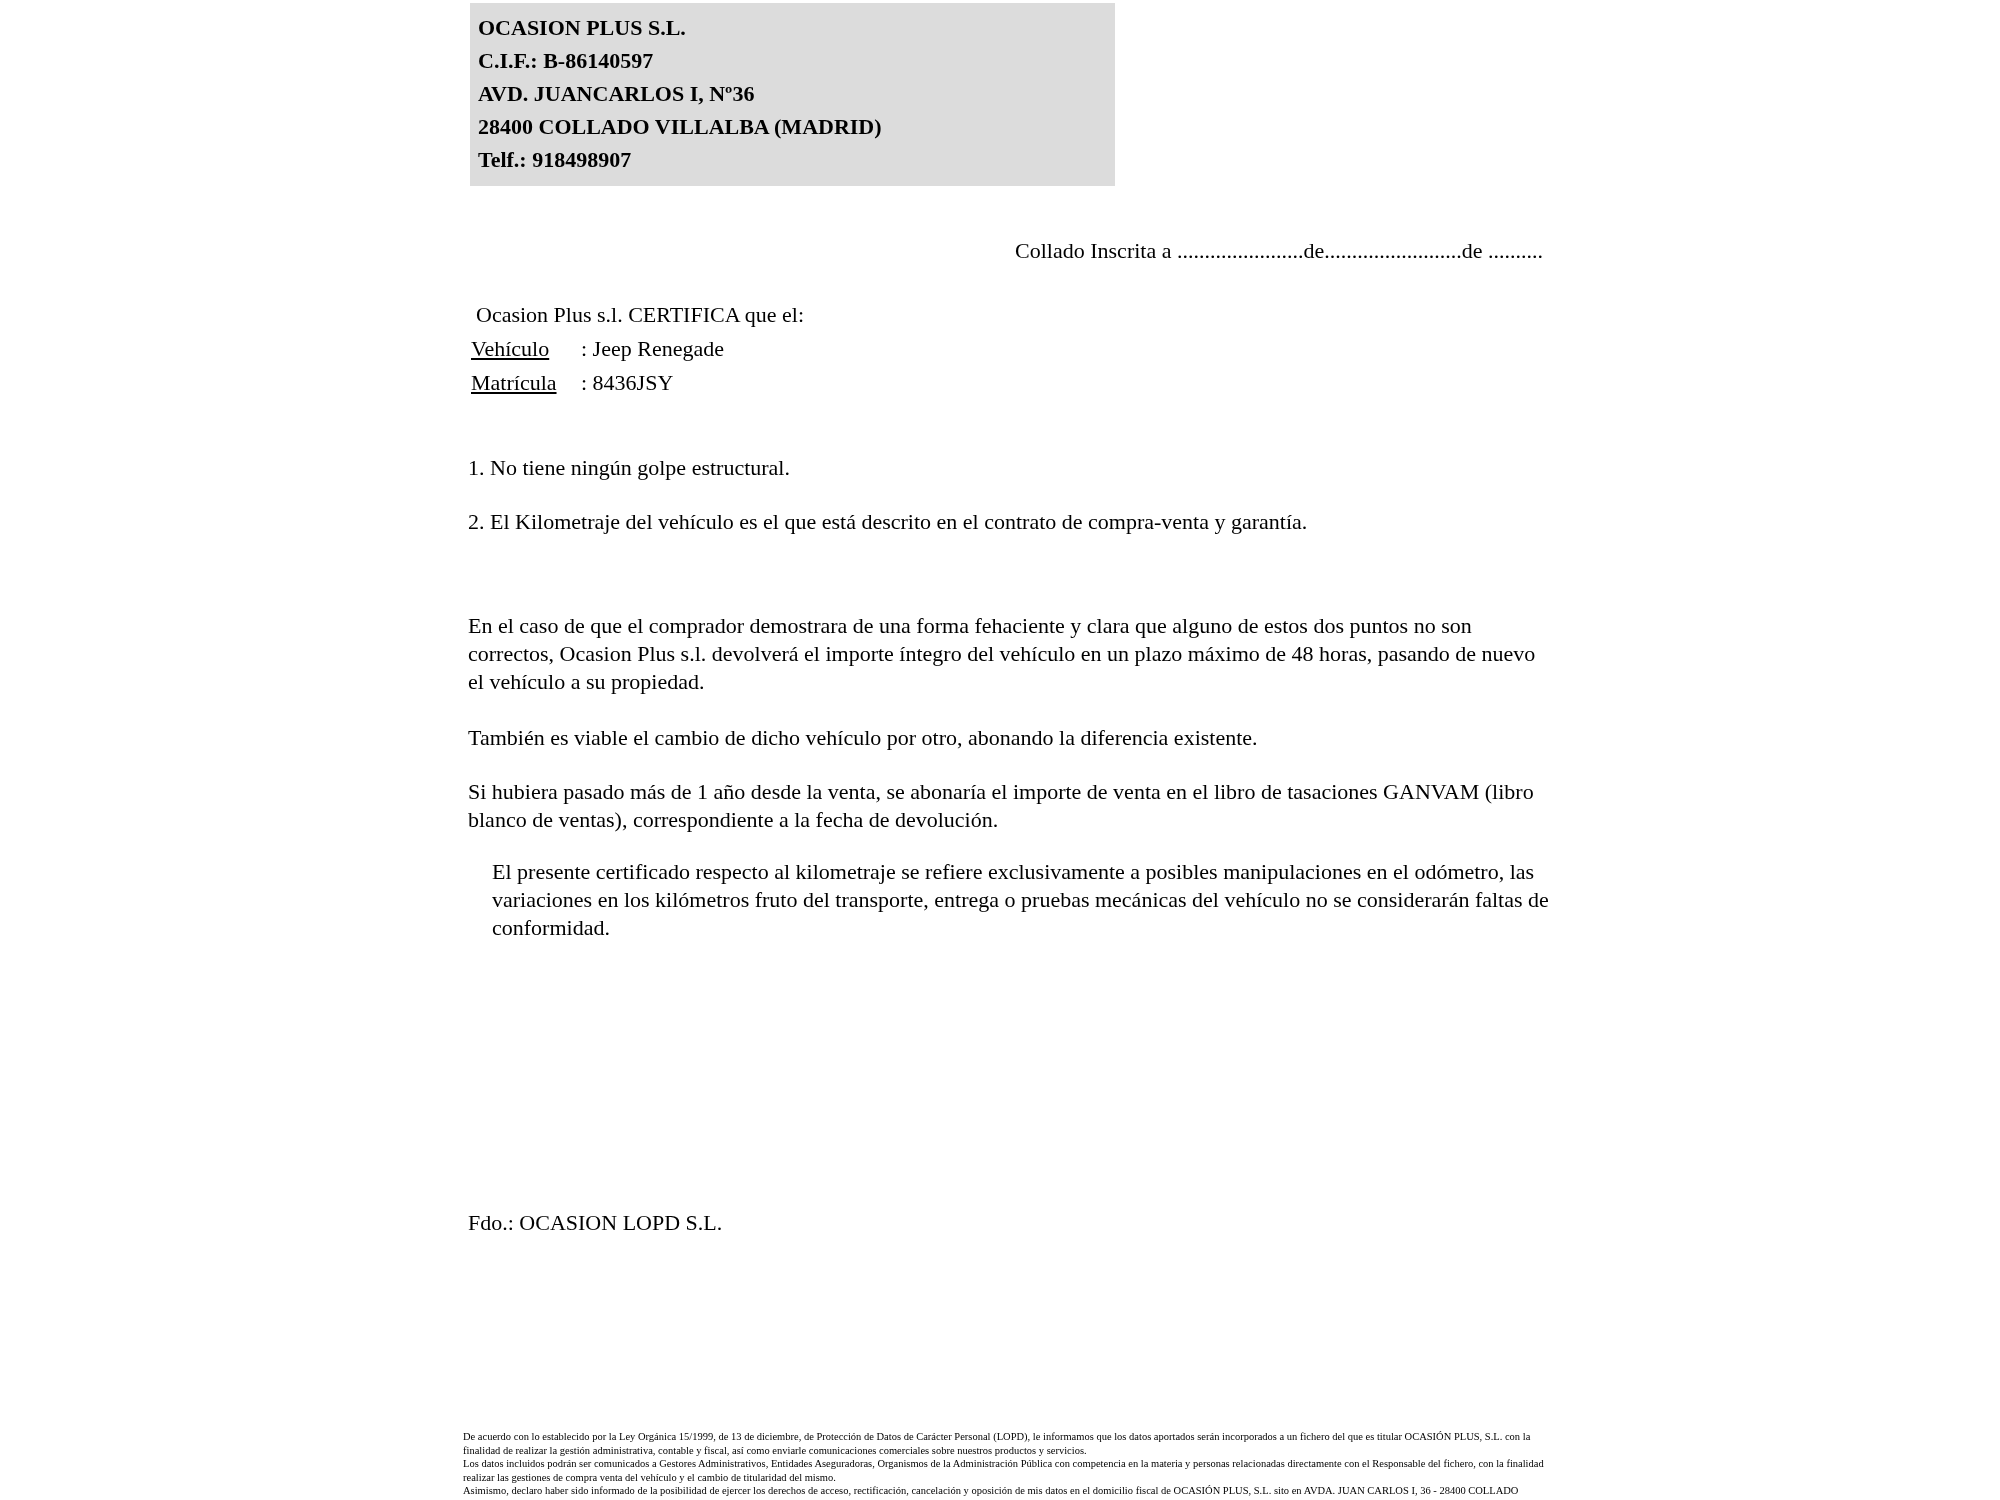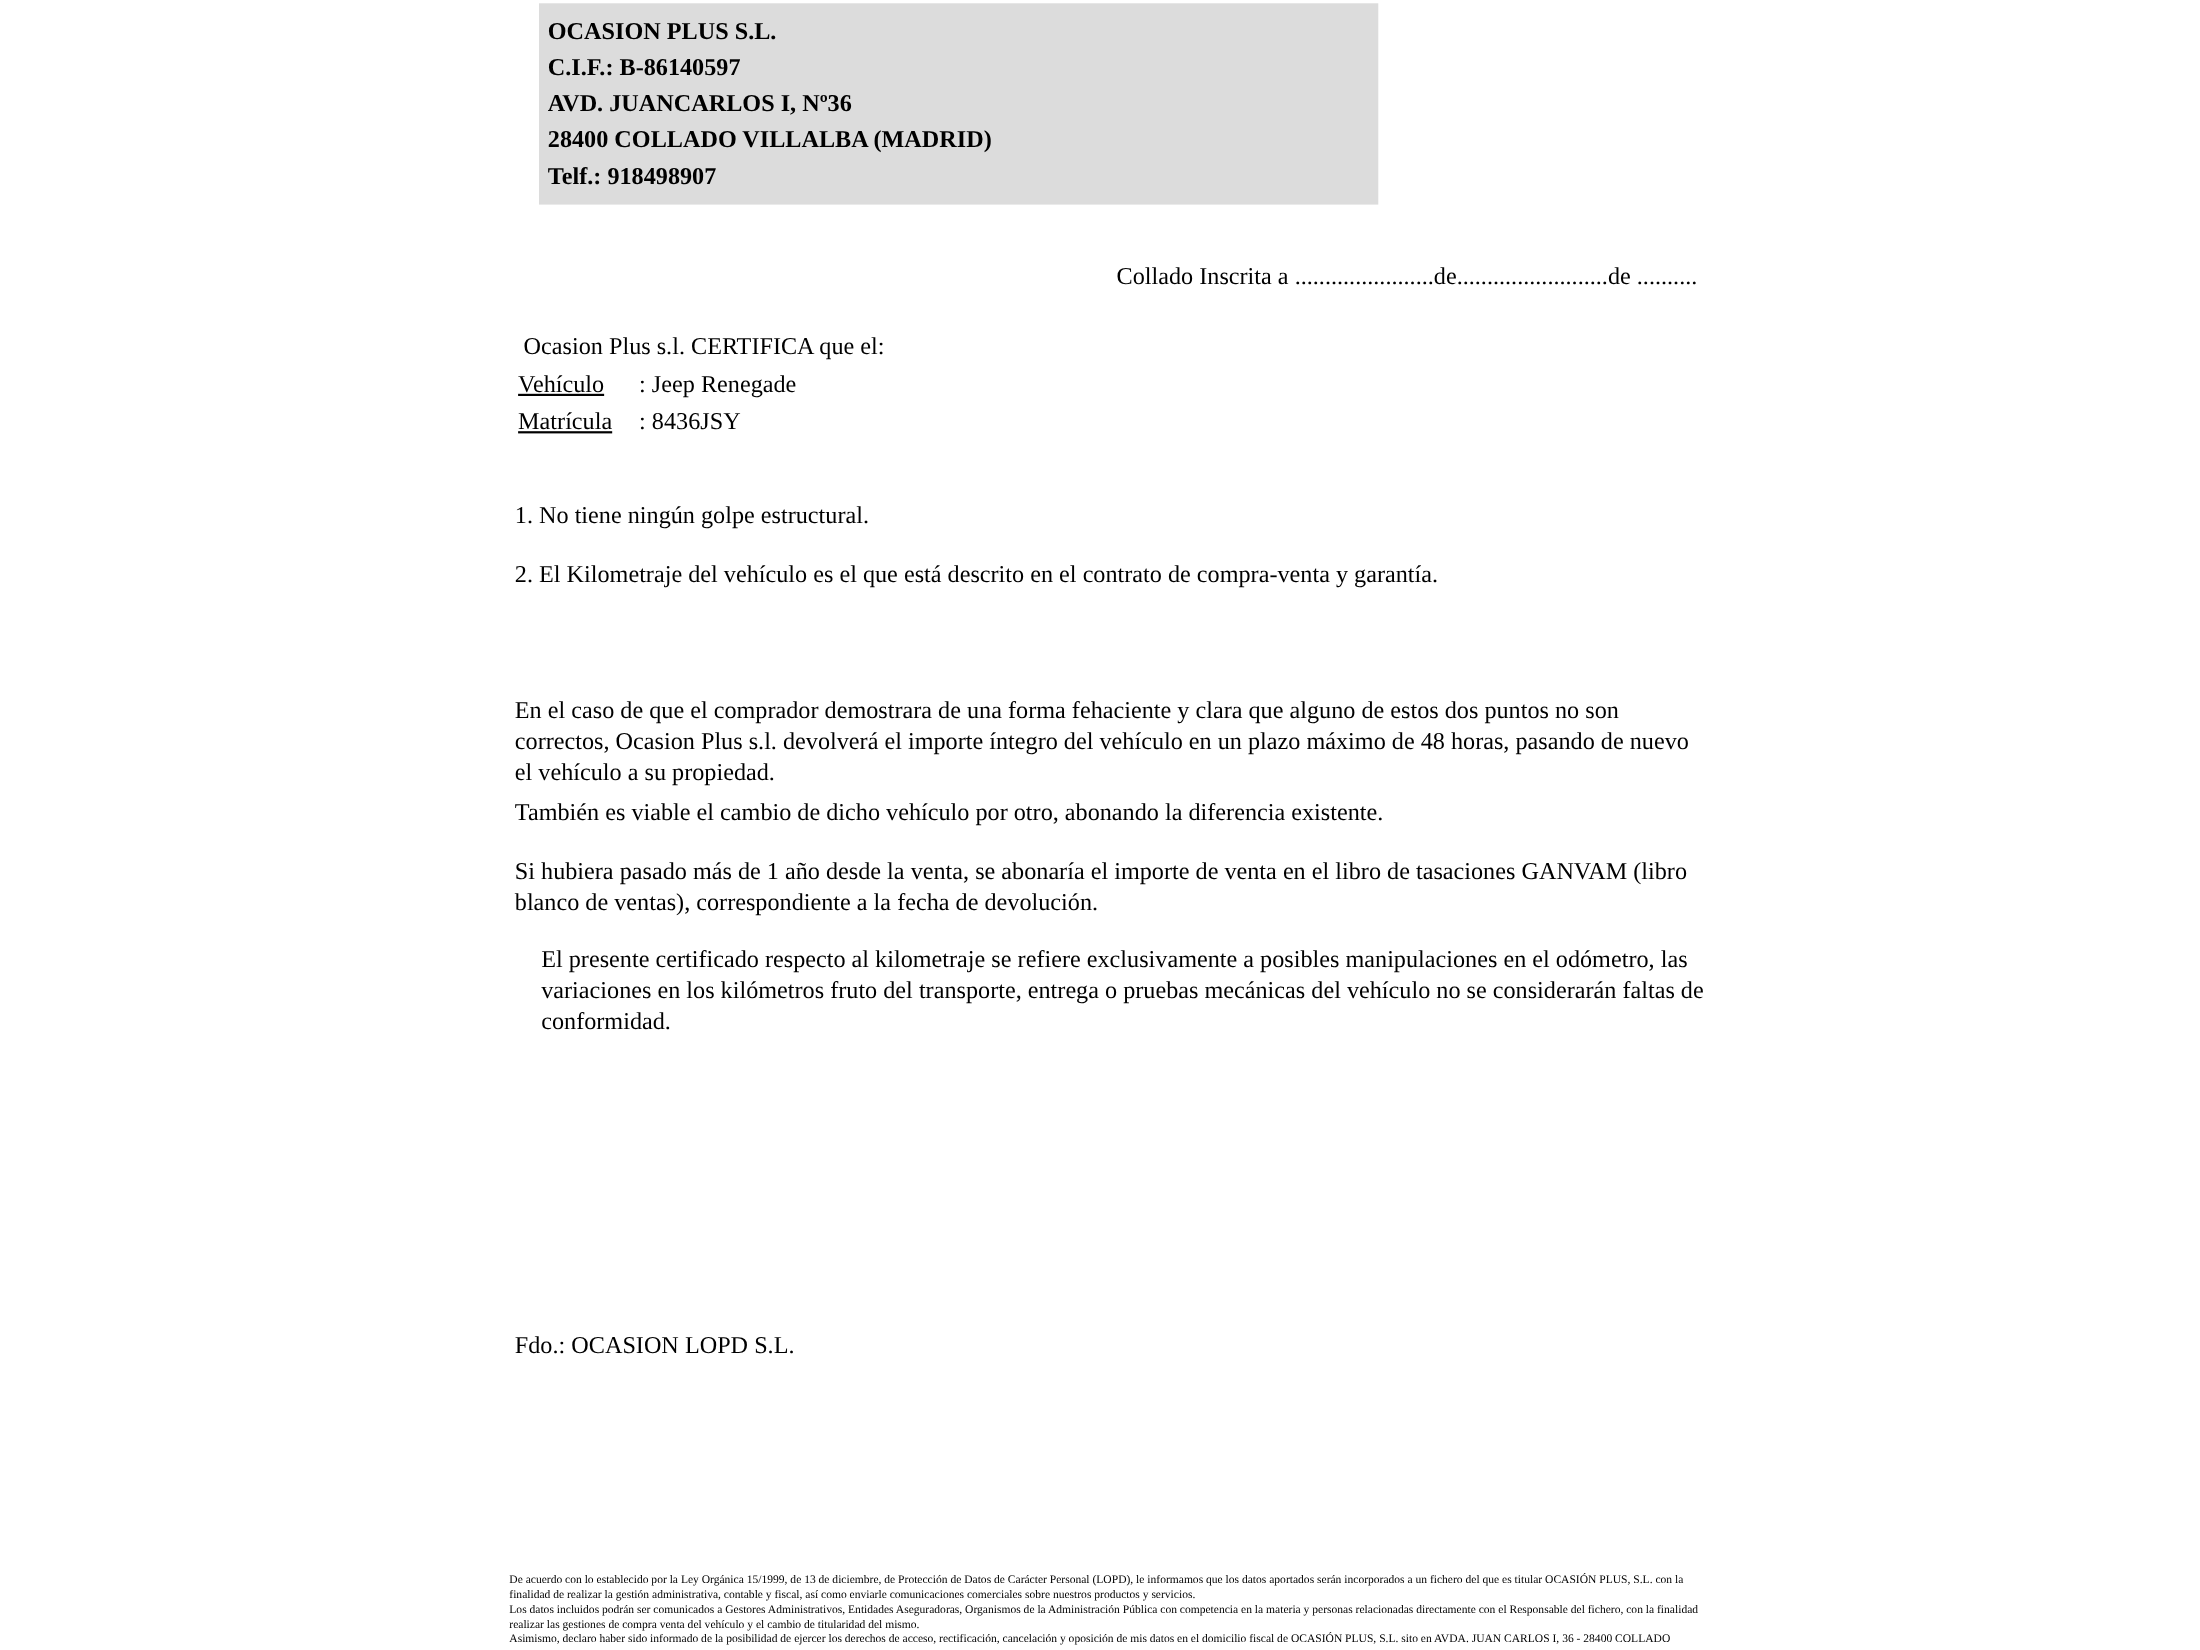--- a/index.html
+++ b/index.html
@@ -13,28 +13,27 @@
     height: 1500px;
     background: #ffffff;
     font-family: "Liberation Serif", serif;
     color: #000000;
     overflow: hidden;
   }
   .company-block {
     position: absolute;
     left: 470px;
     top: 3px;
-    width: 763px;
+    width: 645px;
     background: #dcdcdc;
     padding: 8px 0 10px 8px;
     box-sizing: border-box;
     font-weight: bold;
     font-size: 22px;
     line-height: 33px;
-    margin-left: 20px;
   }
   .date-line {
     position: absolute;
     left: 468px;
     top: 238px;
     width: 1075px;
     text-align: right;
     font-size: 22px;
   }
   .certifies {
@@ -63,21 +62,21 @@
   }
   .point-1 { top: 455px; }
   .point-2 { top: 509px; }
   .para {
     position: absolute;
     left: 468px;
     width: 1078px;
     font-size: 22px;
     line-height: 28px;
   }
-  .para-1 { top: 632px; }
+  .para-1 { top: 612px; }
   .para-2 { top: 724px; }
   .para-3 { top: 778px; }
   .para-4 { top: 858px; margin-left: 24px; }
   .signature {
     position: absolute;
     left: 468px;
     top: 1210px;
     font-size: 22px;
   }
   .legal {

